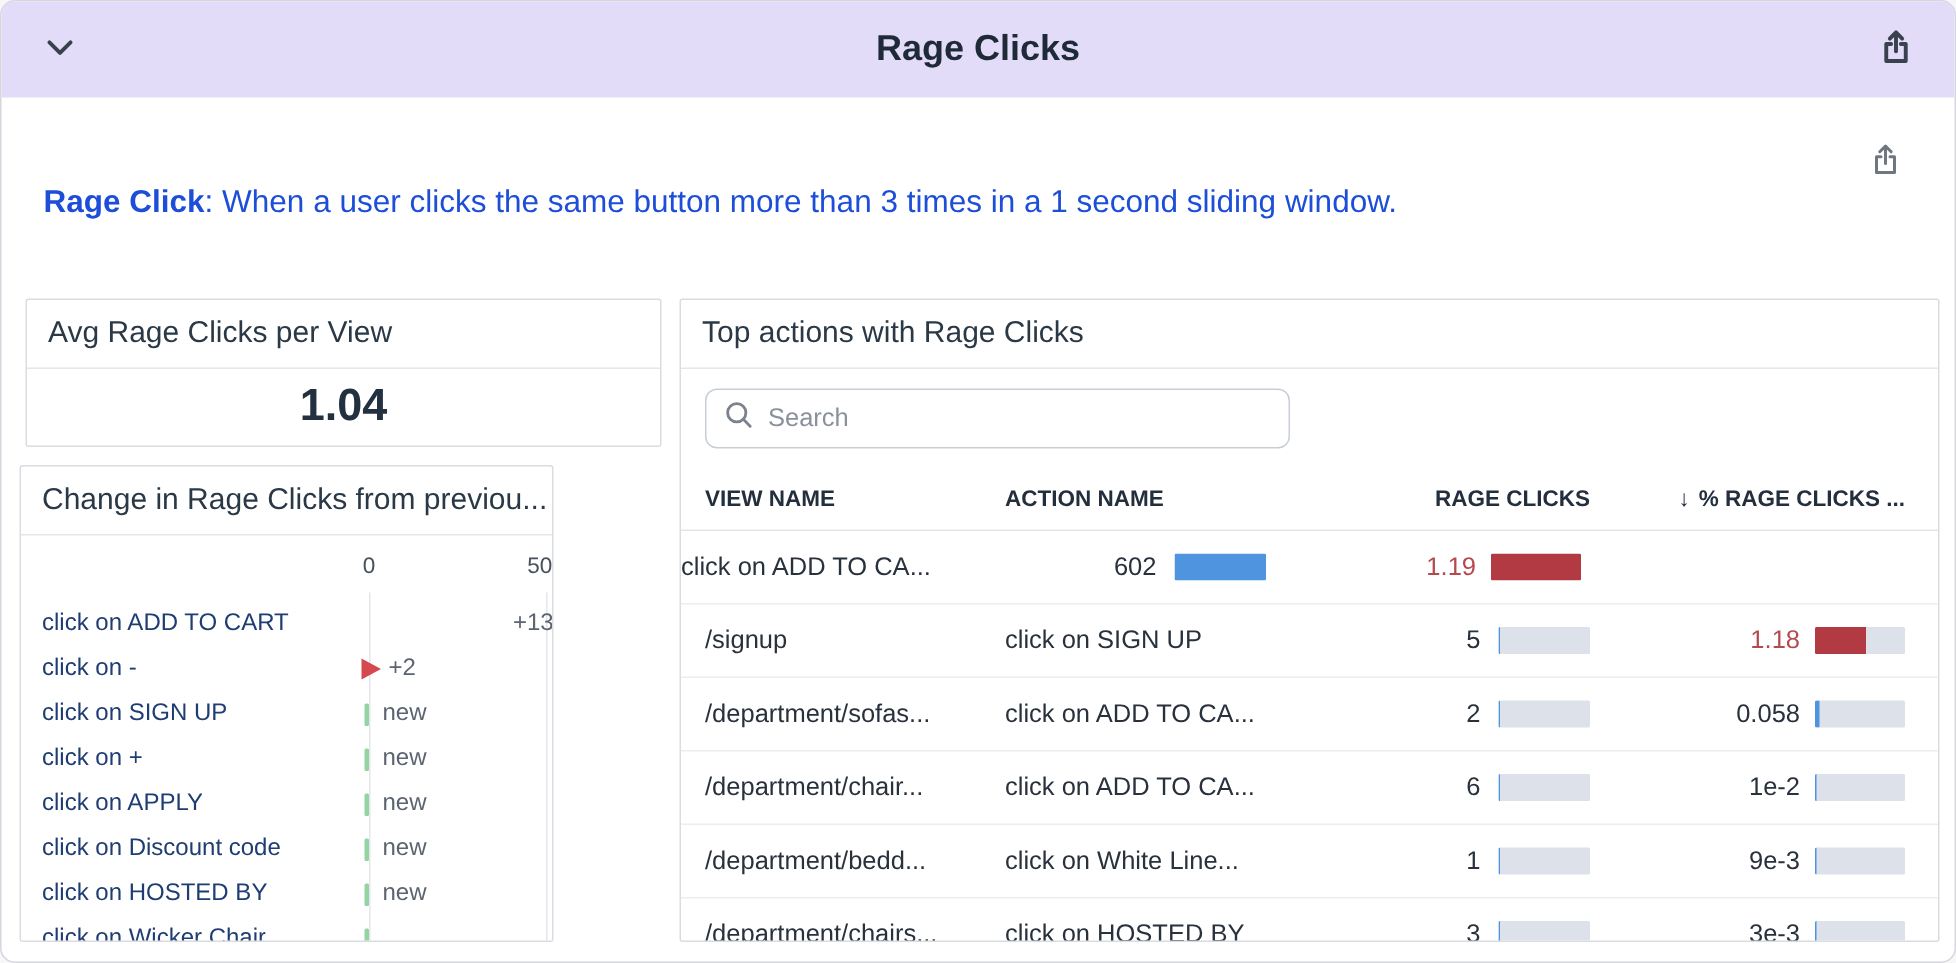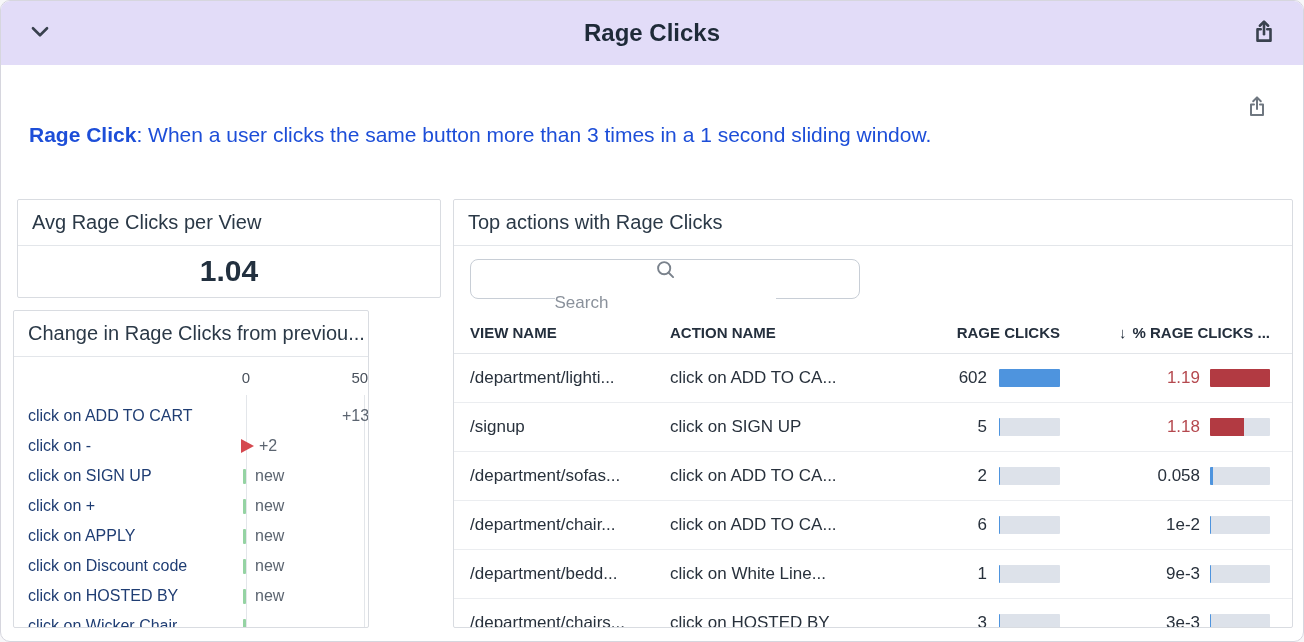--- a/index.html
+++ b/index.html
@@ -55,21 +55,21 @@
   .marker-increase-zero { left:227px; }
   .marker-new           { left:229px; }
   .tri { width:0; height:0; border-top:7px solid transparent; border-bottom:7px solid transparent;
          border-left:13px solid var(--triangle-red,#d5484f); }
   .newbar { width:3px; height:15px; background:var(--green-new,#95d3a3); border-radius:1px; margin-right:4px; }
   
   .table-card { left:452px; top:198px; width:840px; height:429px; }
   .search-wrap { padding:13px 16px; }
   .search-box {
     width:390px; height:40px; border:1px solid #c8ced6; border-radius:8px;
-    display:flex; align-items:center; padding:0 12px; gap:10px; background:#fff;flex-direction:column;
+    display:flex; align-items:center; padding:0 12px; gap:10px; background:#fff;
   }
   .search-box input { border:none; outline:none; flex:1; font-size:17px; color:#242f3d; font-family:inherit; }
   .search-box input::placeholder { color:#8a919b; }
   .thead { display:flex; align-items:center; height:42px; border-bottom:1px solid #e2e5e9; }
   .th { font-size:15px; font-weight:700; color:#242f3d; white-space:nowrap; cursor:pointer; }
   .th-0 { width:216px; padding-left:16px; }
   .th-1 { width:250px; }
   .th-2 { width:140px; text-align:right; }
   .th-3 { width:210px; text-align:right; }
   .sort-arrow { font-weight:700; margin-right:6px; }
@@ -210,21 +210,20 @@
       </div>
     </div>
     <div class="thead" id="table-head">
         <div class="th th-0">VIEW NAME</div>
         <div class="th th-1">ACTION NAME</div>
         <div class="th th-2">RAGE CLICKS</div>
         <div class="th th-3"><span class="sort-arrow">↓</span>% RAGE CLICKS ...</div>
       </div>
     <div id="table-body">
         <div class="trow">
-          <div class="td td-view">/department/lighti...</div>
           <div class="td td-action">click on ADD TO CA...</div>
           <div class="td td-clicks">602</div>
           <div class="bar bar-clicks">
             <div class="bar-fill" style="width: 100%; background: rgb(78, 148, 222);"></div>
           </div>
           <div class="td td-pct alert">1.19</div>
           <div class="bar bar-pct">
             <div class="bar-fill" style="width: 100%; background: rgb(178, 58, 66);"></div>
           </div>
         </div>

